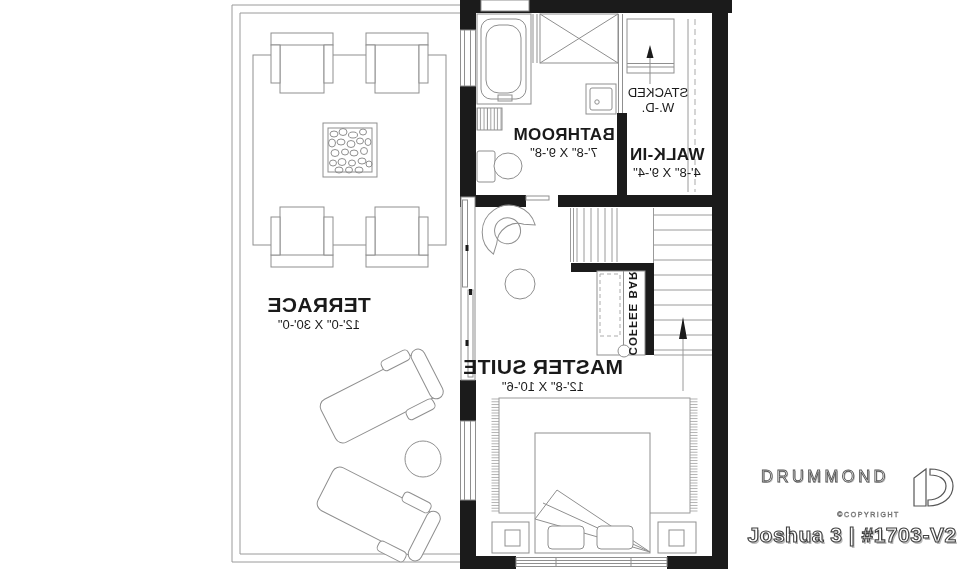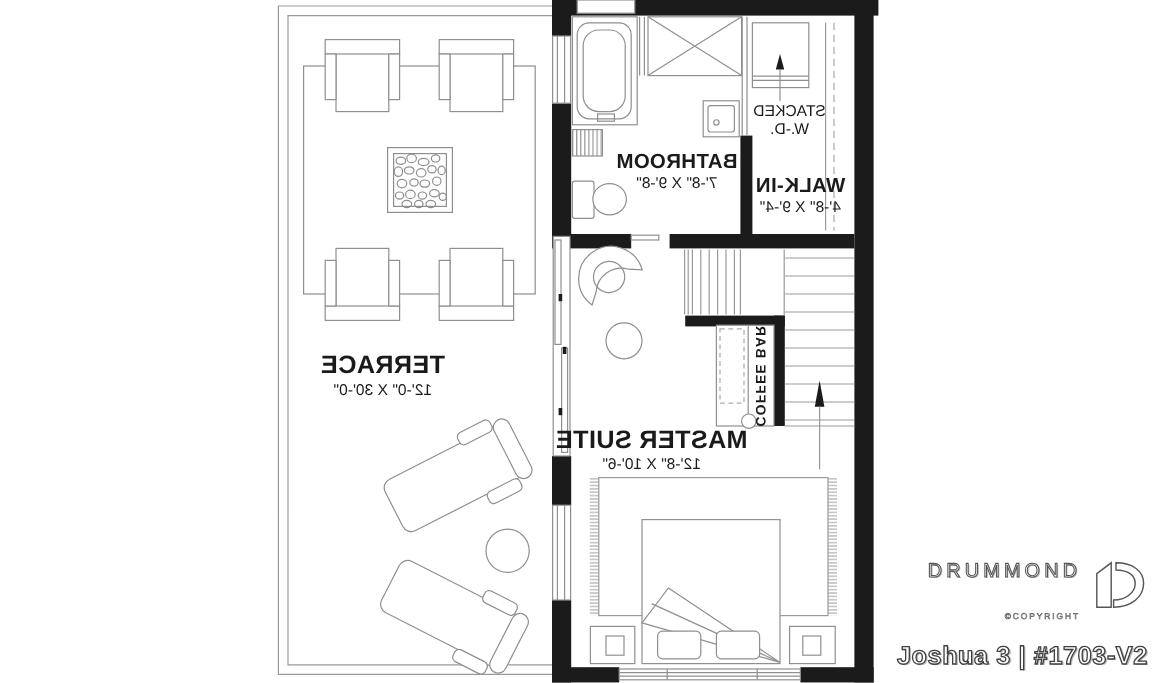--- a/index.html
+++ b/index.html
@@ -13,29 +13,29 @@
   .room-label.small .room-name{font-size:17px;}
   .room-dim{font-size:13px;margin-top:1px;white-space:nowrap;}
   .tiny-label{position:absolute;text-align:center;color:#1a1a1a;font-size:13px;line-height:1.12;
               transform:scaleX(-1);white-space:nowrap;}
   .vertical-label{position:absolute;left:633px;top:313px;width:100px;height:14px;line-height:14px;
                   text-align:center;color:#1a1a1a;font-size:11.5px;font-weight:bold;letter-spacing:1px;
                   transform:translate(-50%,-50%) scaleX(-1) rotate(-90deg);white-space:nowrap;}
 
   
   .brand{position:absolute;left:746px;top:461px;width:212px;color:#fff;}
-  .brand-row{display:flex;justify-content:flex-end;align-items:flex-start;gap:5px;}
+  .brand-row{display:flex;justify-content:flex-end;align-items:flex-start;gap:17px;}
   .brand-names{text-align:right;padding-top:6px;}
   .brand-line{font-size:16.5px;font-weight:normal;letter-spacing:3.5px;line-height:1.1;color:#fff;
               -webkit-text-stroke:0.9px #565656;text-shadow:1px 1px 0 rgba(90,90,90,.4);white-space:nowrap;}
   .brand-copy{font-size:7px;letter-spacing:1.6px;color:#fff;-webkit-text-stroke:0.5px #6a6a6a;
               text-align:right;margin-top:2px;margin-right:58px;}
   .brand-title{font-size:21px;font-weight:bold;letter-spacing:.5px;color:#fff;text-align:center;
                -webkit-text-stroke:1.1px #414141;text-shadow:1.5px 1.5px 0 rgba(60,60,60,.35);
-               margin-top:17px;white-space:nowrap;}
+               margin-top:5px;white-space:nowrap;}
 </style>
 </head>
 <body>
 
 <div class="stage">
 
   <svg class="plan-svg" width="960" height="569" viewBox="0 0 960 569">
     <defs>
       <pattern id="vstripes" width="3.4" height="4" patternUnits="userSpaceOnUse">
         <path d="M1.2 0 V4" stroke="#8f8f8f" stroke-width="0.9" fill="none"></path>

